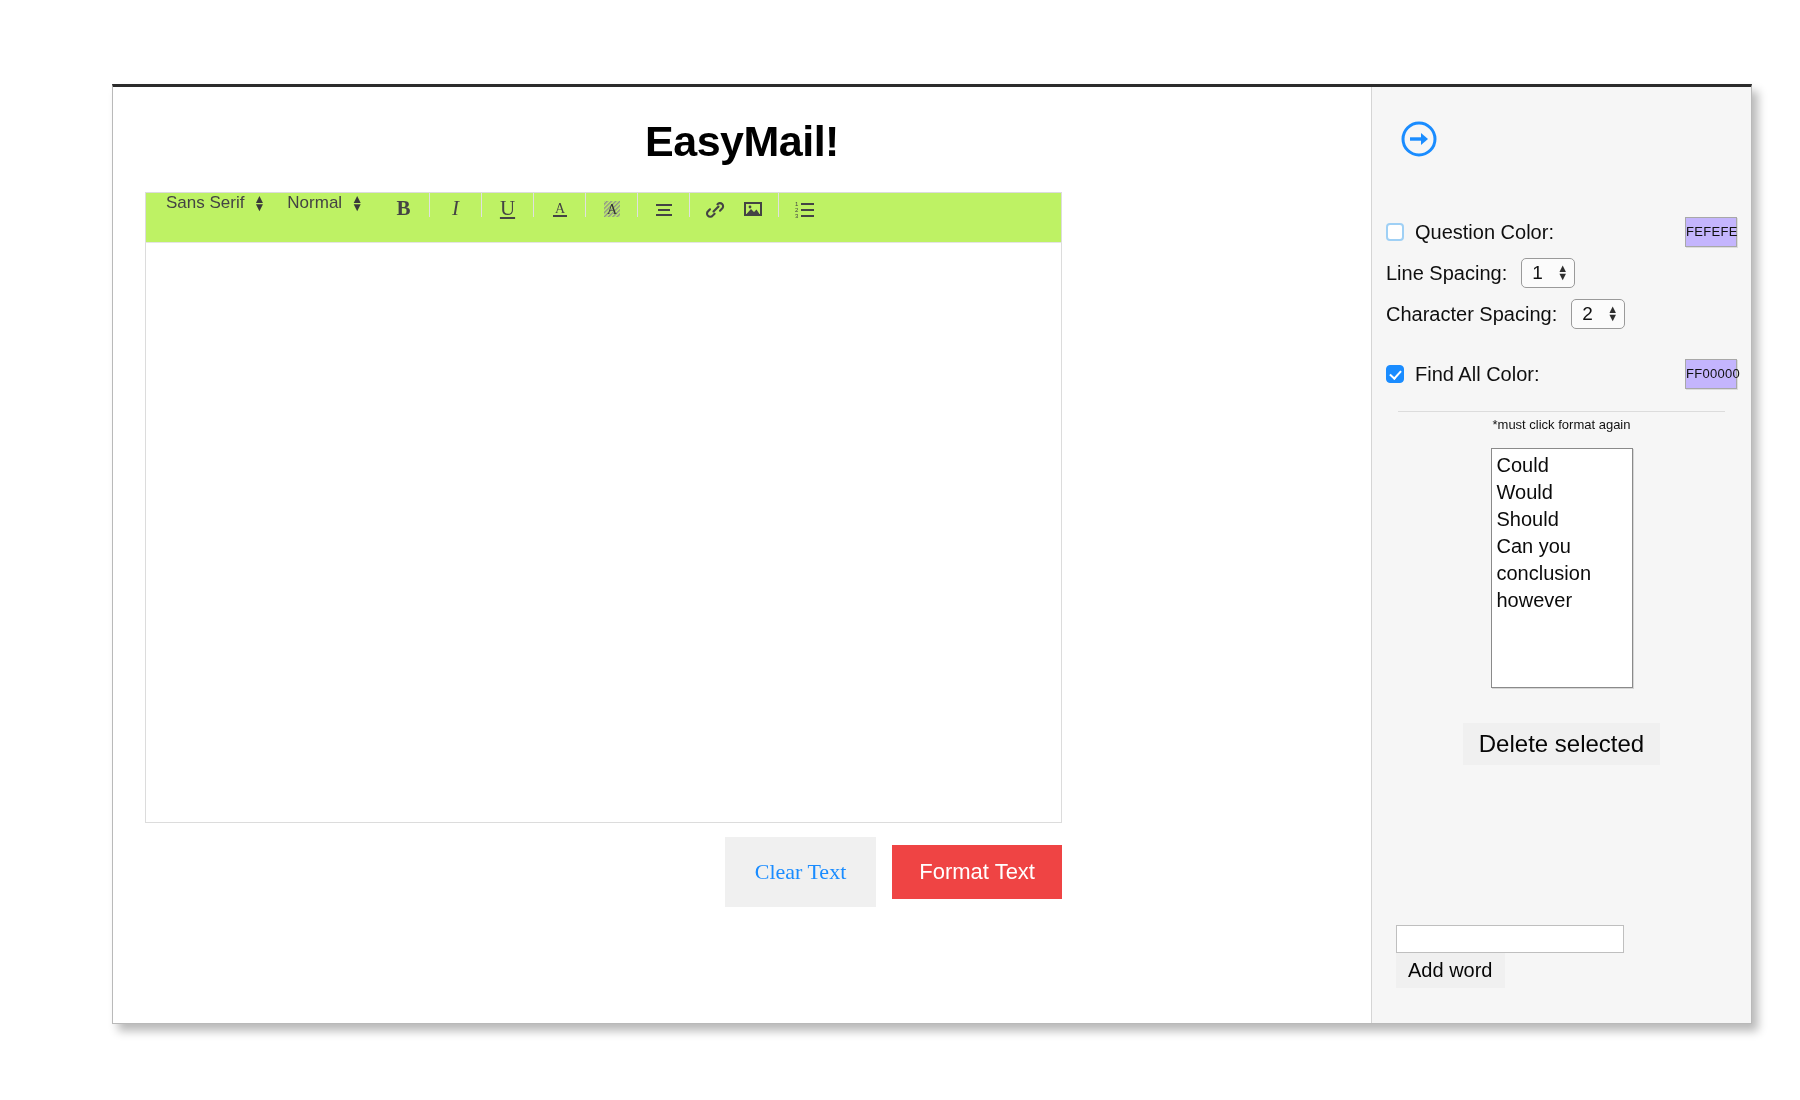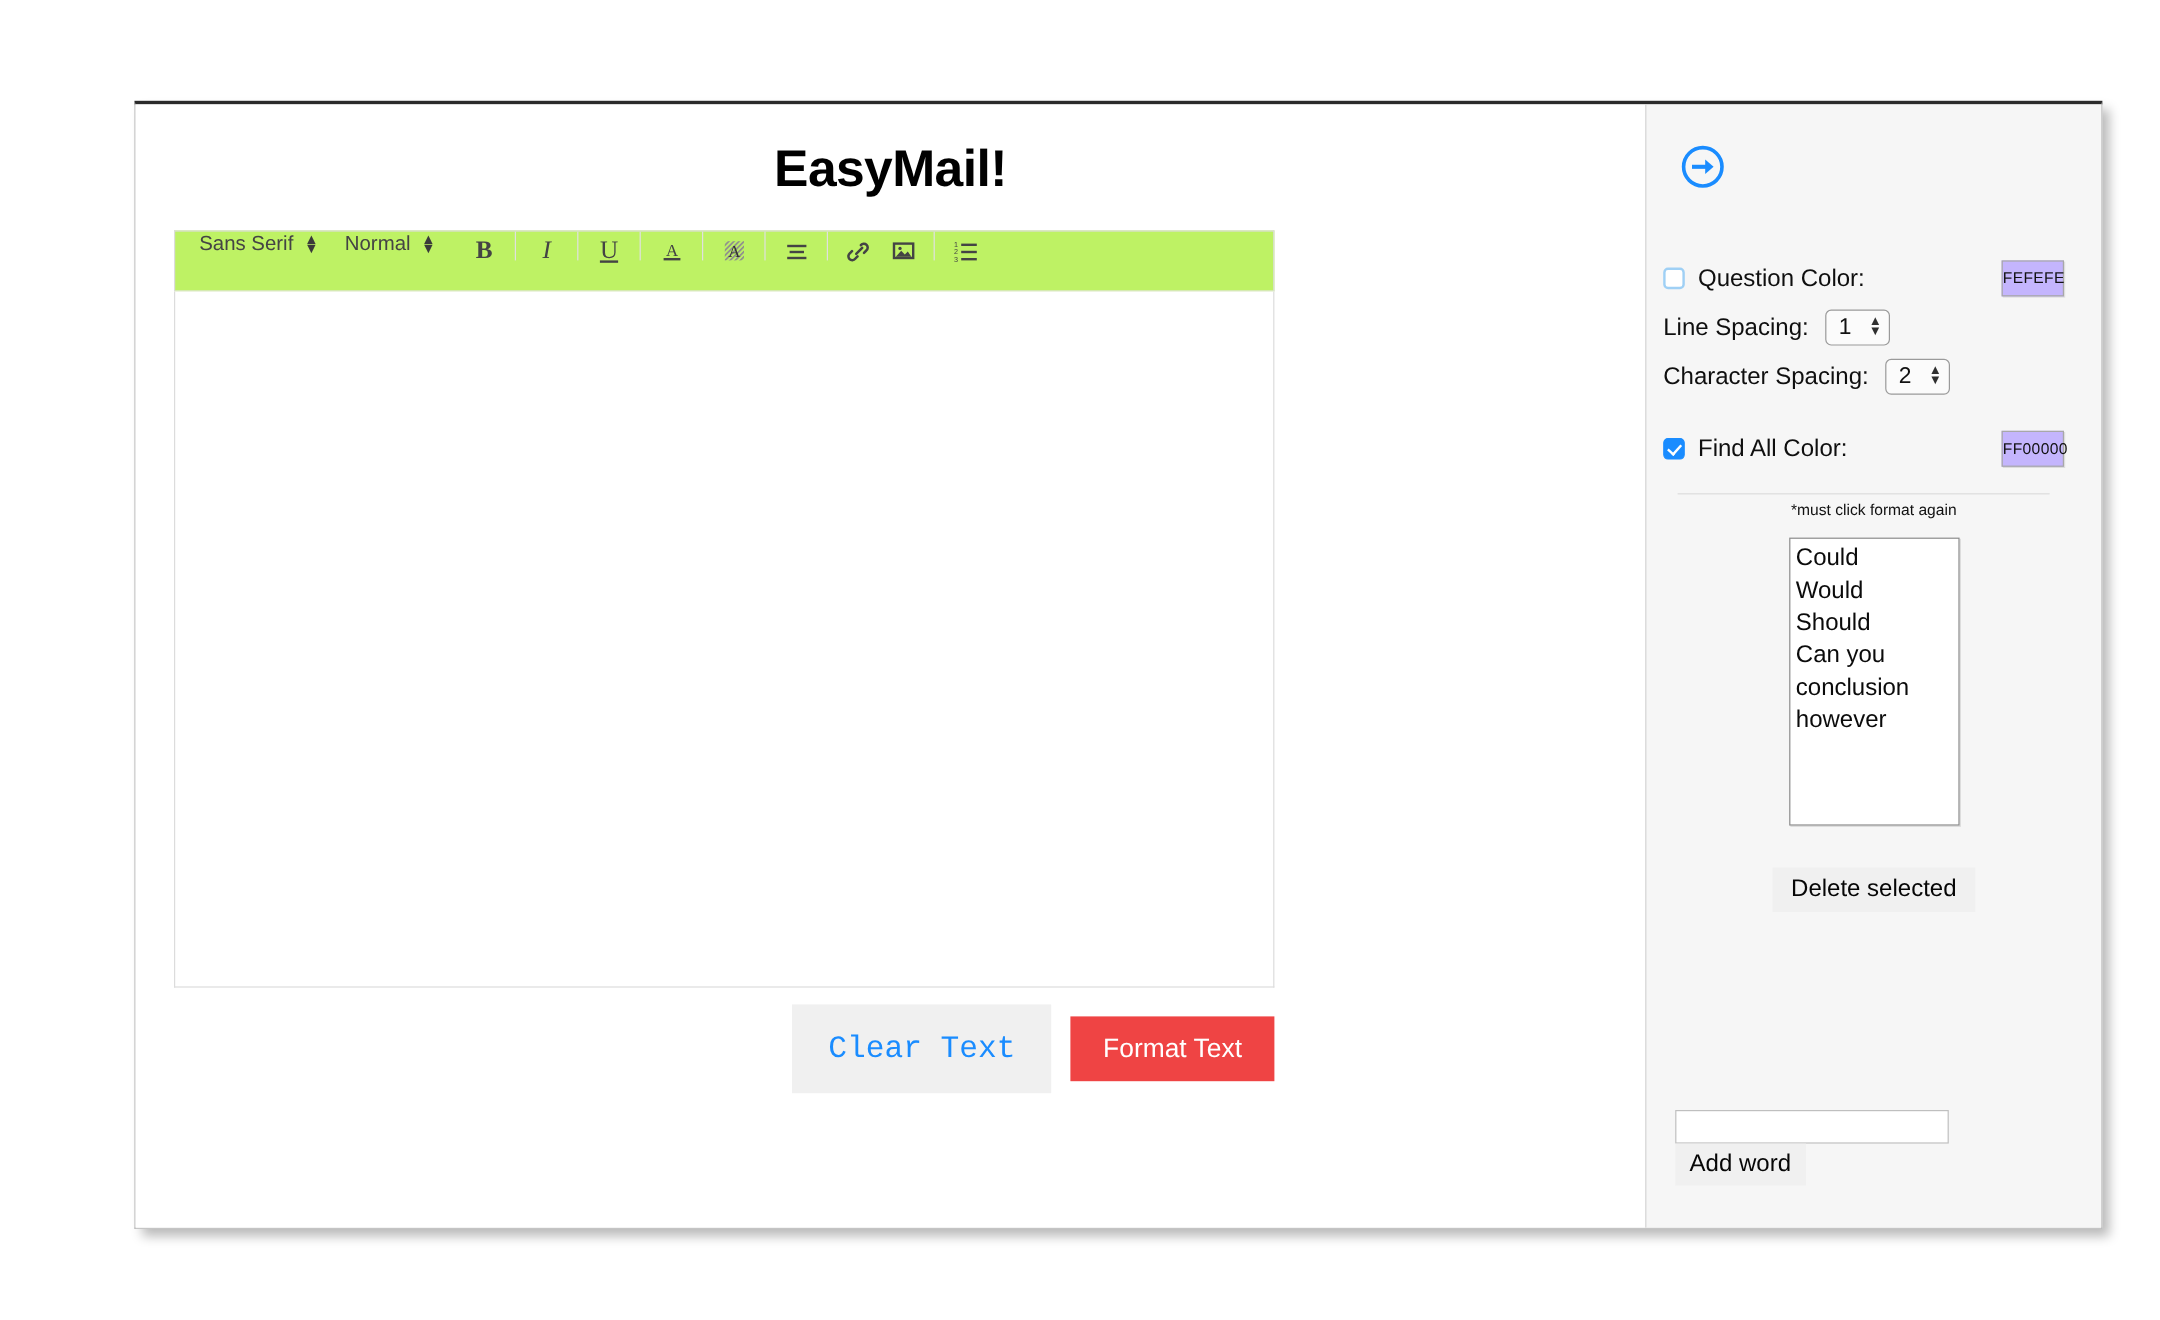--- a/index.html
+++ b/index.html
@@ -129,24 +129,24 @@
     display: flex;
     justify-content: flex-end;
     align-items: center;
     box-sizing: border-box;
   }
 
   .btn-clear {
     background: #f0f0f0;
     color: #1a8cff;
     border: none;
-    font-size: 26px;
+    font-size: 22px;
     padding: 22px 30px;
     cursor: pointer;
-    font-family: Liberation Mono, monospace;
+    font-family: Liberation Serif, serif;
     margin-right: 16px;
   }
   .btn-format {
     background: #ef4444;
     color: #ffffff;
     border: none;
     font-size: 22px;
     padding: 14px 27px;
     cursor: pointer;
     font-family: "Liberation Sans", sans-serif;
@@ -171,21 +171,21 @@
     height: 40px;
     cursor: pointer;
   }
 
   #settings-block {
     position: absolute;
     left: 0;
     top: 128px;
     width: 100%;
     box-sizing: border-box;
-    padding: 0 31px 0 14px;
+    padding: 0 14px 0 14px;
   }
 
   .setting-row {
     display: flex;
     align-items: center;
     min-height: 34px;
     margin-bottom: 7px;
   }
 
   .cb {
@@ -313,21 +313,21 @@
     padding-left: 3px;
     white-space: nowrap;
     cursor: pointer;
   }
 
   #delete-selected {
     display: inline-block;
     margin-top: 19px;
     background: #f0f0f0;
     border: none;
-    font-size: 20px;
+    font-size: 24px;
     color: #060606;
     padding: 7px 16px;
     cursor: pointer;
     font-family: "Liberation Sans", sans-serif;
   }
 
   #addword-block {
     position: absolute;
     left: 24px;
     top: 838px;

